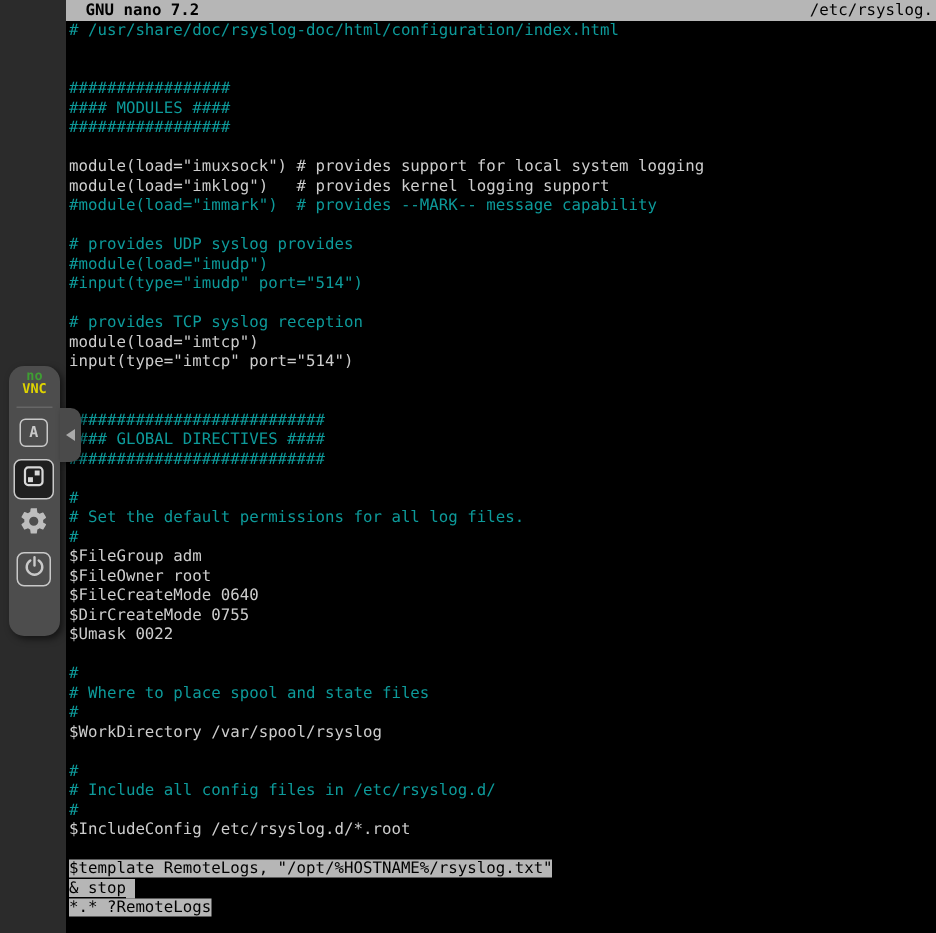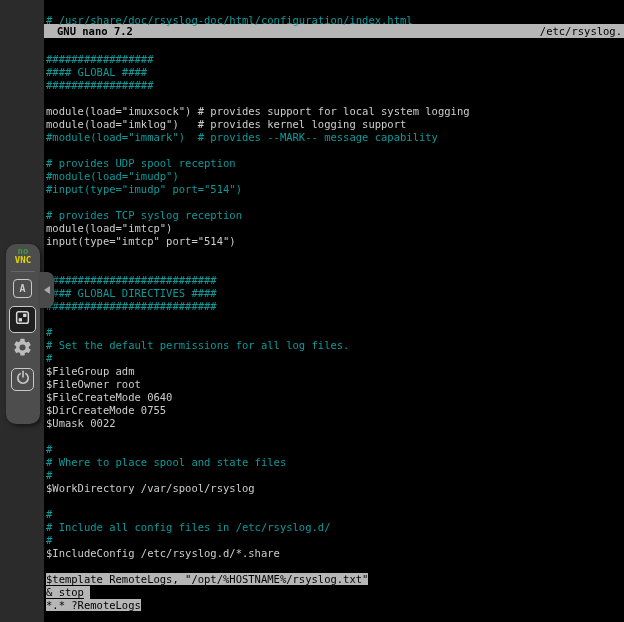--- a/index.html
+++ b/index.html
@@ -18,21 +18,20 @@
   }
   
   .left-strip{position:absolute;left:0;top:0;width:44px;height:622px;background:var(--strip);}
   
   .titlebar{
     position:absolute;left:44px;top:0;right:0;height:14px;
     background:var(--selbg);color:#000;
     display:flex;justify-content:space-between;align-items:center;
     font-size:10.5px;line-height:14px;white-space:pre;
     padding:0 2px 0 13px;
-    margin-top:24px;
   }
   .titlebar .app{font-weight:bold;}
   
   .editor{position:absolute;left:44px;top:14px;right:0;bottom:0;}
   .line{
     height:13px;line-height:13px;font-size:10.5px;white-space:pre;
     padding-left:2px;color:var(--fg);
   }
   .line.comment{color:var(--teal);}
   .line.code{color:var(--fg);}
@@ -80,28 +79,28 @@
     <span class="app">GNU nano 7.2</span>
     <span class="file">/etc/rsyslog.</span>
   </div>
 
   <div class="editor">
     <div>
         <div class="line comment"># /usr/share/doc/rsyslog-doc/html/configuration/index.html</div>
         <div class="line blank">&nbsp;</div>
         <div class="line blank">&nbsp;</div>
         <div class="line comment">#################</div>
-        <div class="line comment">#### GLOBAL ####</div>
+        <div class="line comment">#### MODULES ####</div>
         <div class="line comment">#################</div>
         <div class="line blank">&nbsp;</div>
         <div class="line code">module(load="imuxsock") # provides support for local system logging</div>
         <div class="line code">module(load="imklog")   # provides kernel logging support</div>
         <div class="line comment">#module(load="immark")  # provides --MARK-- message capability</div>
         <div class="line blank">&nbsp;</div>
-        <div class="line comment"># provides UDP spool reception</div>
+        <div class="line comment"># provides UDP syslog provides</div>
         <div class="line comment">#module(load="imudp")</div>
         <div class="line comment">#input(type="imudp" port="514")</div>
         <div class="line blank">&nbsp;</div>
         <div class="line comment"># provides TCP syslog reception</div>
         <div class="line code">module(load="imtcp")</div>
         <div class="line code">input(type="imtcp" port="514")</div>
         <div class="line blank">&nbsp;</div>
         <div class="line blank">&nbsp;</div>
         <div class="line comment">###########################</div>
         <div class="line comment">#### GLOBAL DIRECTIVES ####</div>
@@ -117,21 +116,21 @@
         <div class="line code">$Umask 0022</div>
         <div class="line blank">&nbsp;</div>
         <div class="line comment">#</div>
         <div class="line comment"># Where to place spool and state files</div>
         <div class="line comment">#</div>
         <div class="line code">$WorkDirectory /var/spool/rsyslog</div>
         <div class="line blank">&nbsp;</div>
         <div class="line comment">#</div>
         <div class="line comment"># Include all config files in /etc/rsyslog.d/</div>
         <div class="line comment">#</div>
-        <div class="line code">$IncludeConfig /etc/rsyslog.d/*.share</div>
+        <div class="line code">$IncludeConfig /etc/rsyslog.d/*.root</div>
         <div class="line blank">&nbsp;</div>
         <div class="line selected"><span class="sel">$template RemoteLogs, "/opt/%HOSTNAME%/rsyslog.txt"</span></div>
         <div class="line selected"><span class="sel">&amp; stop</span><span class="cursor"></span></div>
         <div class="line selected"><span class="sel">*.* ?RemoteLogs</span></div>
       </div>
   </div>
 
   <div class="vnc-panel">
     <div class="vnc-logo">
       <span class="l1">no</span>

